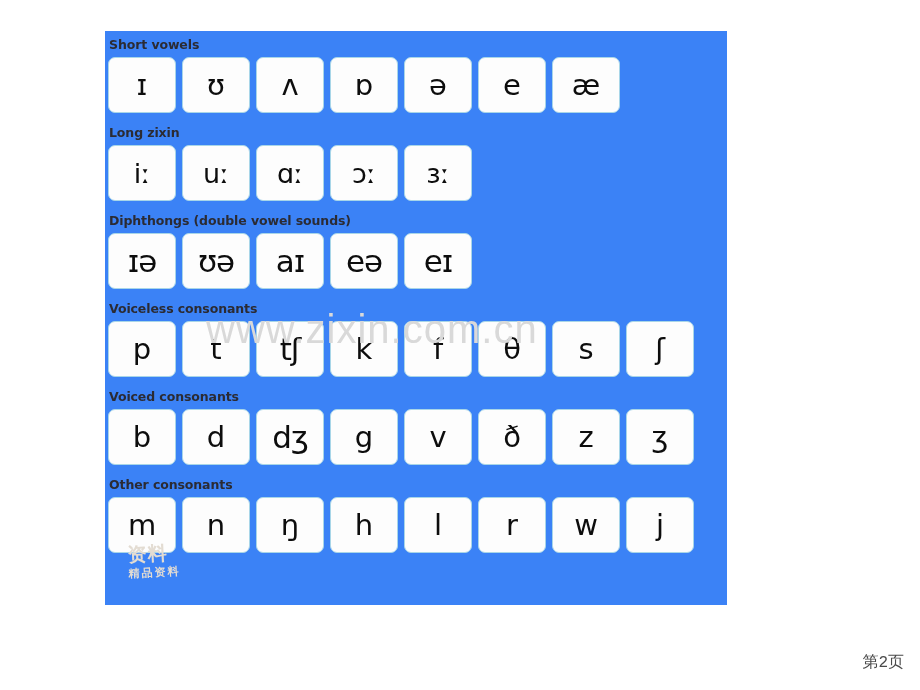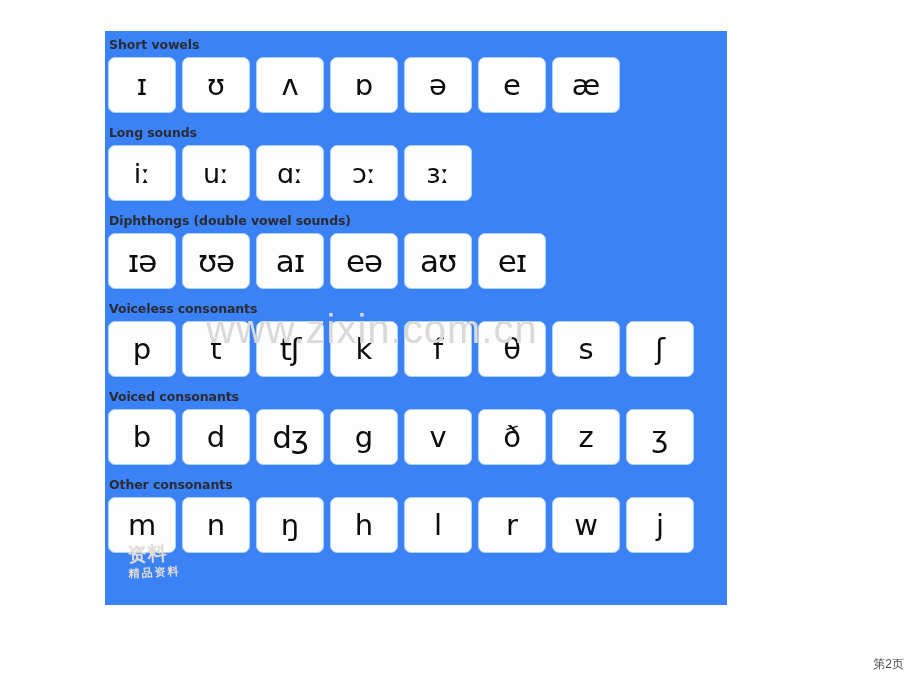--- a/index.html
+++ b/index.html
@@ -109,22 +109,22 @@
     font-size: 11px;
     letter-spacing: 2px;
     margin-top: -2px;
   }
 
   
   #page-footer {
     position: absolute;
     right: 16px;
     bottom: 17px;
-    font-family: Liberation Sans, sans-serif;
-    font-size: 12px;
+    font-family: Liberation Mono, monospace;
+    font-size: 16px;
     color: #4a4a4a;
     white-space: nowrap;
     z-index: 3;
   }
 </style>
 </head>
 <body>
 
 <div id="chart-panel">
     <div class="section">
@@ -133,37 +133,36 @@
         <div class="tile">ɪ</div>
         <div class="tile">ʊ</div>
         <div class="tile">ʌ</div>
         <div class="tile">ɒ</div>
         <div class="tile">ə</div>
         <div class="tile">e</div>
         <div class="tile">æ</div>
       </div>
     </div>
     <div class="section">
-      <div class="section-heading">Long sounds</div>
+      <div class="section-heading">Long zixin</div>
       <div class="tile-row">
         <div class="tile longv">iː</div>
         <div class="tile longv">uː</div>
         <div class="tile longv">ɑː</div>
         <div class="tile longv">ɔː</div>
         <div class="tile longv">ɜː</div>
       </div>
     </div>
     <div class="section">
       <div class="section-heading">Diphthongs (double vowel sounds)</div>
       <div class="tile-row">
         <div class="tile pair">ɪə</div>
         <div class="tile pair">ʊə</div>
         <div class="tile pair">aɪ</div>
         <div class="tile pair">eə</div>
-        <div class="tile pair">aʊ</div>
         <div class="tile pair">eɪ</div>
       </div>
     </div>
     <div class="section">
       <div class="section-heading">Voiceless consonants</div>
       <div class="tile-row">
         <div class="tile">p</div>
         <div class="tile">t</div>
         <div class="tile pair">tʃ</div>
         <div class="tile">k</div>

